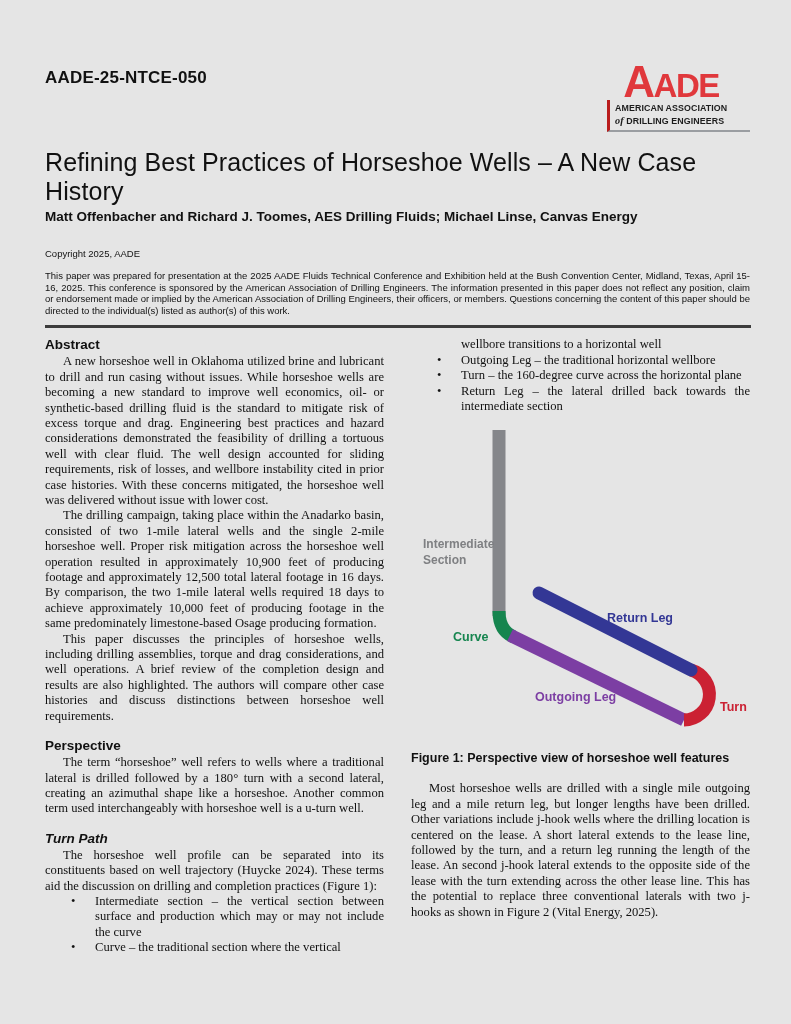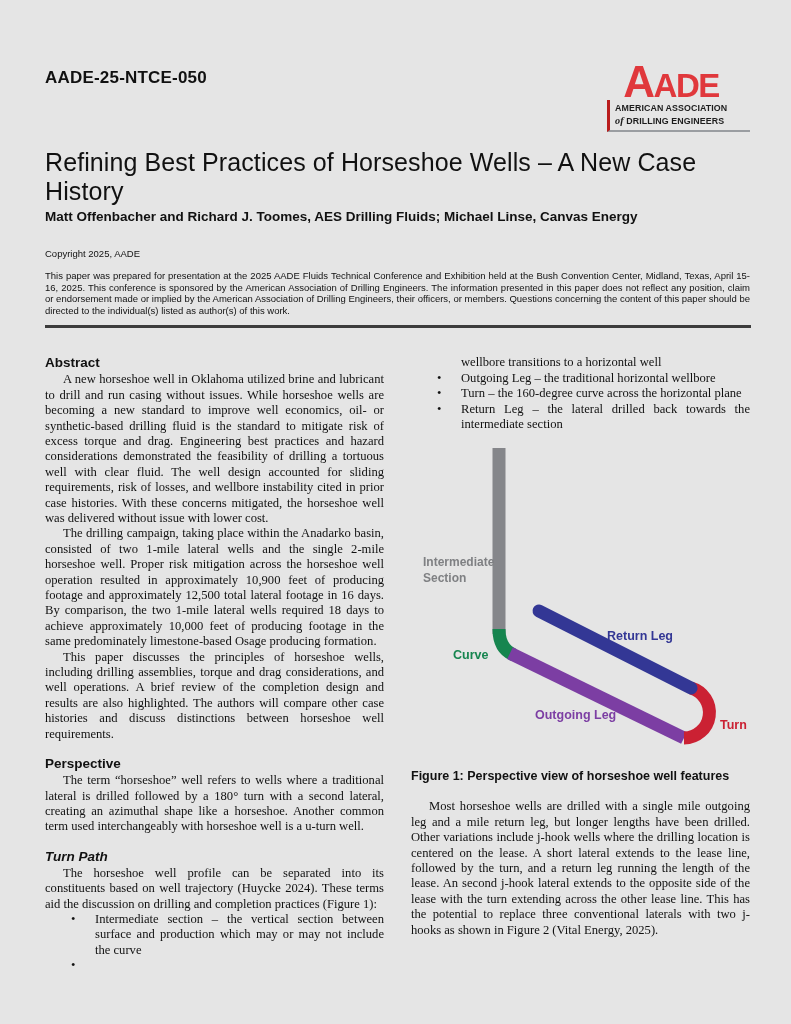--- a/index.html
+++ b/index.html
@@ -19,21 +19,21 @@
   .logo-sub { margin-left:15px; margin-top:-4px; border-left:3px solid #b91c1c; border-bottom:2px solid #9a9da1; padding:2px 0 3px 5px; }
   .logo-sub-line { font-family:"Liberation Sans", sans-serif; font-weight:bold; font-size:9.5px; color:#1c1c1c; letter-spacing:.1px; white-space:nowrap; transform:scaleX(.93); transform-origin:left; line-height:1.22; }
   .logo-of { font-family:"Liberation Serif", serif; font-style:italic; font-weight:bold; font-size:11px; }
   
   .title { margin-top:16px; font-family:"Liberation Sans", sans-serif; font-weight:normal; font-size:25px; letter-spacing:.1px; }
   .authors { margin-top:3px; font-family:"Liberation Sans", sans-serif; font-size:13.5px;font-weight:bold; }
   .copyright { margin-top:24px; font-family:"Liberation Sans", sans-serif; font-size:9.5px; }
   .disclaimer { margin-top:11px; font-family:"Liberation Sans", sans-serif; font-size:9.5px; line-height:11.6px; text-align:justify; }
   .rule { margin-top:9px; height:3px; background:#3c3c3c; width:706px; }
   
-  .columns { display:flex; gap:27px; margin-top:27px; }
+  .columns { display:flex; gap:27px; margin-top:9px; }
   .col { width:339px; }
   .h1 { font-family:"Liberation Sans", sans-serif; font-weight:bold; font-size:13.5px; margin-bottom:2px; }
   .h1.gap { margin-top:14px; }
   .h1.it { font-style:italic; }
   .bodyp { font-size:12.6px; line-height:15.4px; text-align:justify; text-indent:18px; }
   .bullet { display:flex; font-size:12.6px; line-height:15.4px; }
   .b-marker { flex:none; width:24px; margin-left:26px; }
   .b-text { flex:1; text-align:justify; }
   .contd { margin-left:50px; font-size:12.6px; line-height:15.4px; }
   
@@ -79,20 +79,21 @@
 
       <div class="h1 gap it">Turn Path</div>
       <p class="bodyp">The horseshoe well profile can be separated into its constituents based on well trajectory (Huycke 2024). These terms aid the discussion on drilling and completion practices (Figure 1):</p>
 
       <div class="bullet">
         <span class="b-marker">•</span>
         <span class="b-text">Intermediate section – the vertical section between surface and production which may or may not include the curve</span>
       </div>
       <div class="bullet">
         <span class="b-marker">•</span>
+        <span class="b-text">Curve – the traditional section where the vertical</span>
       </div>
     </div>
 
     <div class="col">
       <div class="contd">wellbore transitions to a horizontal well</div>
       <div class="bullet">
         <span class="b-marker">•</span>
         <span class="b-text">Outgoing Leg – the traditional horizontal wellbore</span>
       </div>
       <div class="bullet">

